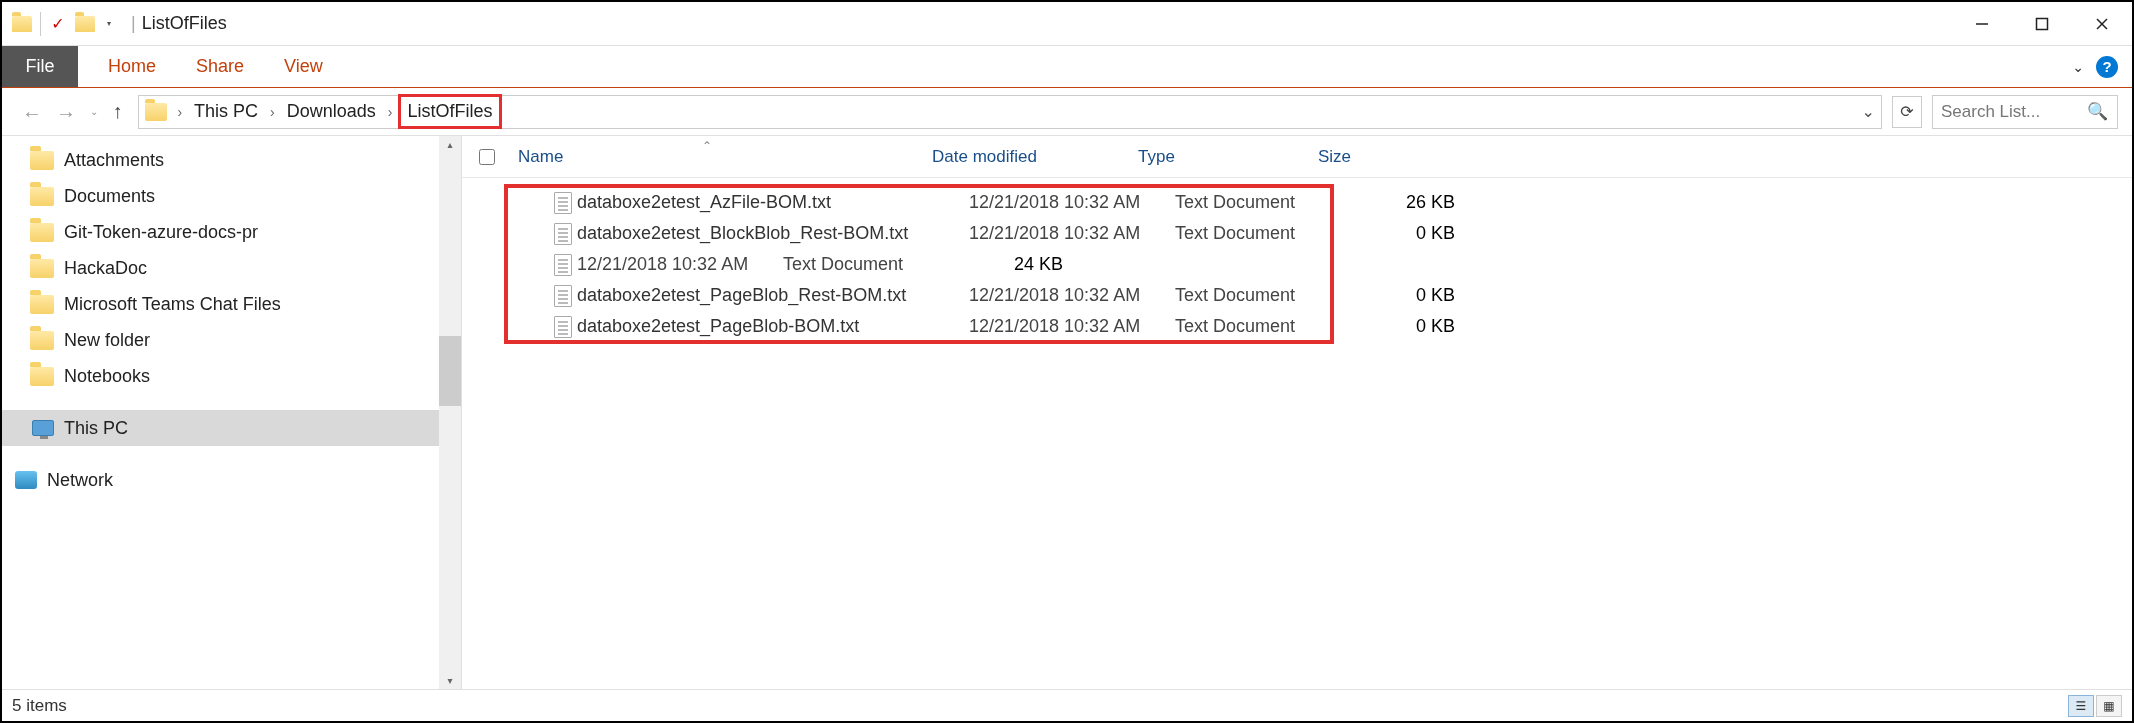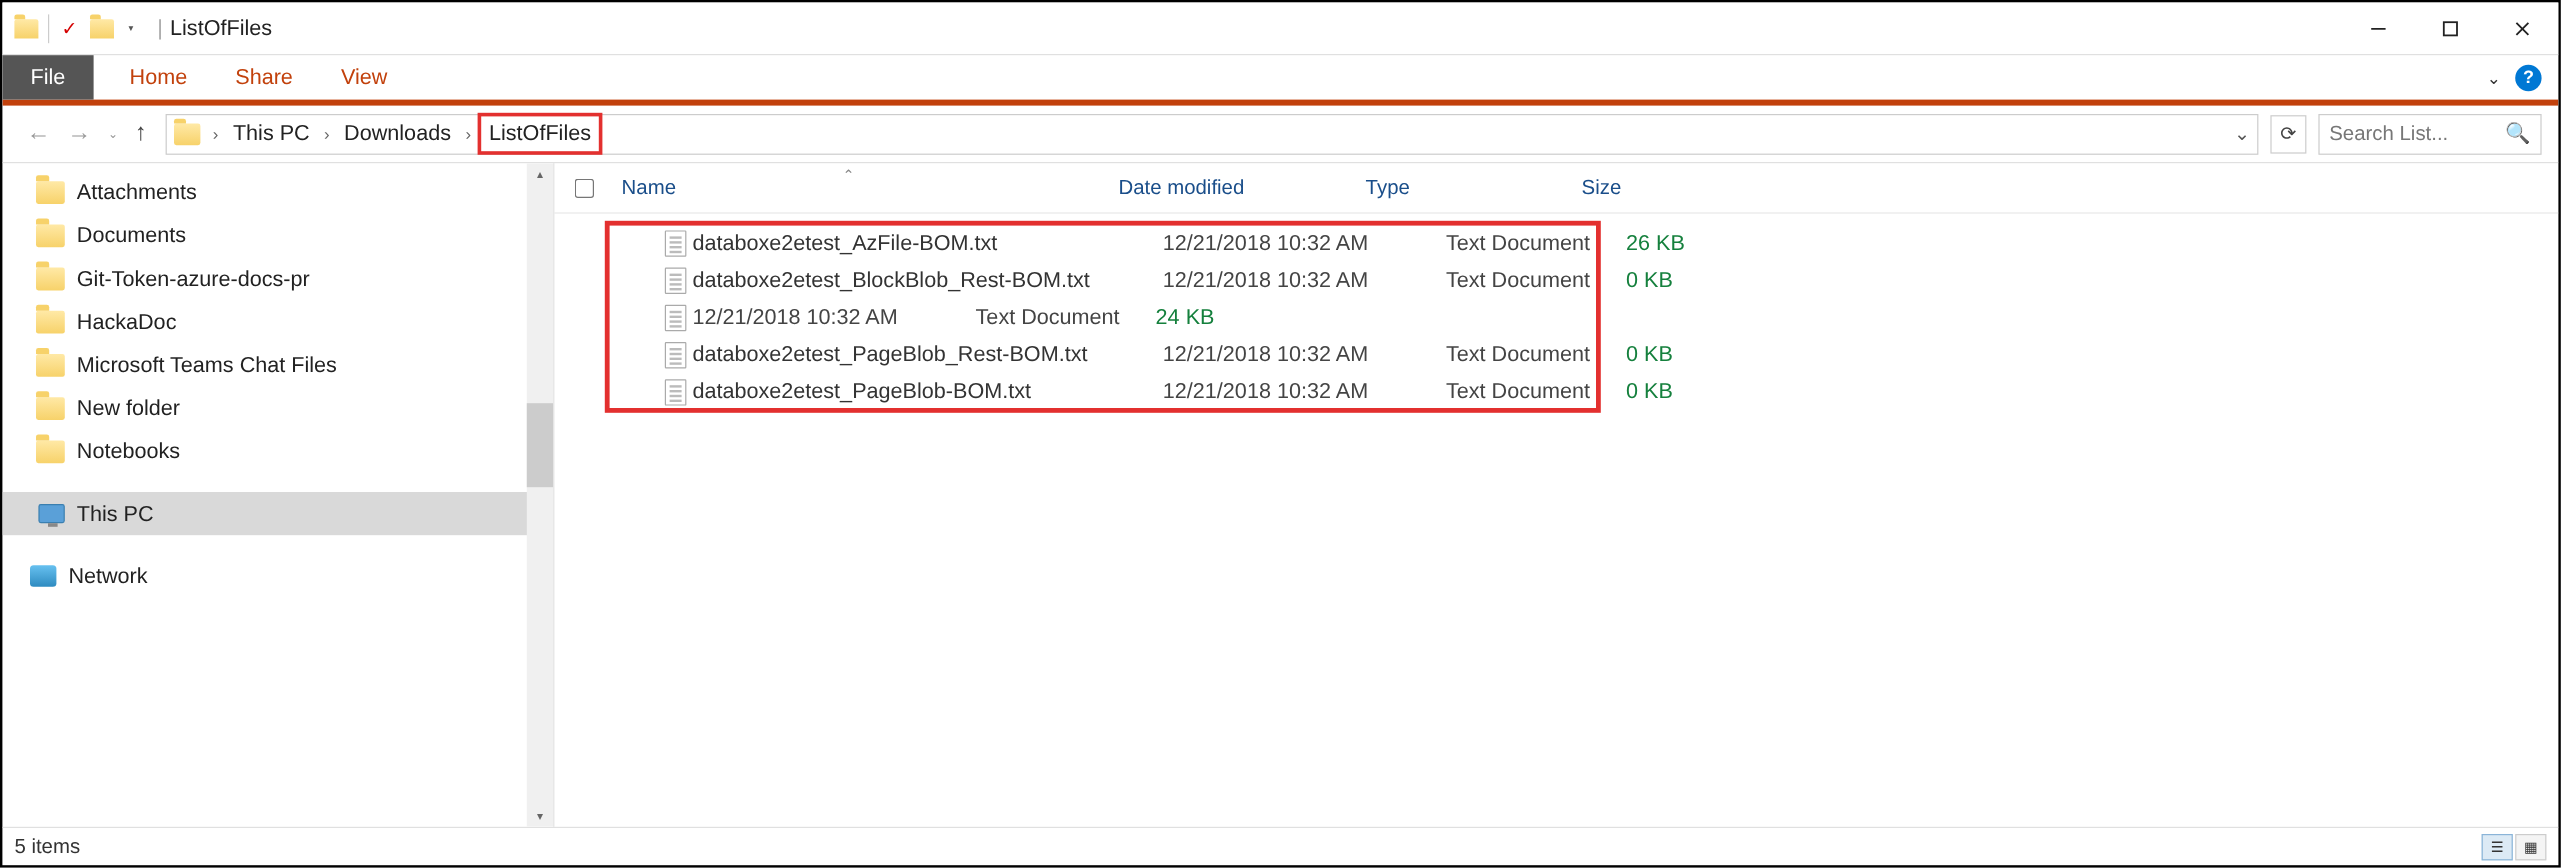--- a/index.html
+++ b/index.html
@@ -14,21 +14,21 @@
 .check-icon { width:18px; height:18px; display: inline-flex; align-items:center; justify-content:center; color:#d40000; font-size:16px; }
 .divider-v { width:1px; height:24px; background:#ccc; }
 .dropdown-caret { font-size: 8px; color: #555; padding: 0 4px; }
 .title-sep { color:#aaa; font-size:18px; margin: 0 6px; }
 .title-text { font-size: 18px; color: #222; }
 .win-controls { margin-left: auto; display: flex; }
 .win-btn { width: 60px; height: 42px; display: flex; align-items:center; justify-content:center; font-size:16px; color:#222; }
 .win-btn svg { width:14px; height:14px; }
 
 
-.ribbon { height: 42px; display: flex; align-items: stretch; border-bottom: 5px solid #c2410c; }
+.ribbon { height: 42px; display: flex; align-items: stretch; border-bottom: 1px solid #c2410c; }
 .file-tab { width: 76px; background: #555; color: #fff; display: flex; align-items:center; justify-content:center; font-size:18px; }
 .ribbon-tabs { display: flex; align-items: center; gap: 40px; padding-left: 30px; }
 .ribbon-tab { font-size: 18px; color: #c2410c; }
 .ribbon-right { margin-left: auto; display: flex; align-items: center; gap: 12px; padding-right: 14px; }
 .expand-caret { font-size: 14px; color: #333; }
 .help-icon { width: 22px; height: 22px; border-radius: 50%; background: #0078d4; color: #fff; display: flex; align-items:center; justify-content:center; font-size:15px; font-weight:bold; }
 
 
 .navbar { height: 48px; display: flex; align-items: center; gap: 10px; padding: 0 14px; border-bottom: 1px solid #e0e0e0; }
 .nav-arrows { display: flex; align-items: center; gap: 14px; padding: 0 6px; }
@@ -77,22 +77,22 @@
 .col-size { width: 110px; text-align: left; }
 .filerows { position: relative; padding-top: 9px; padding-left: 37px; }
 .red-box { position:absolute; top:6px; left:42px; width:830px; height:160px; border:4px solid #e3302f; pointer-events:none; }
 .filerow { height: 31px; display: flex; align-items: center; font-size: 18px; color: #333; }
 .cell-check { width: 50px; }
 .cell-icon { width: 28px; display:flex; justify-content:center; }
 .file-icon { width:18px; height:22px; background:#fff; border:1px solid #aaa; border-radius:1px; position:relative; }
 .file-icon::before { content:""; position:absolute; top:4px; left:3px; right:3px; height:2px; background:#bbb; box-shadow: 0 4px 0 #bbb, 0 8px 0 #bbb, 0 12px 0 #bbb; }
 .cell-name { width: 392px; }
 .cell-date { width: 206px; color:#444; }
-.cell-type { width: 180px; color:#444;text-align:center; }
-.cell-size { width: 110px; color:#15803d; padding-right:10px; }
+.cell-type { width: 180px; color:#444; }
+.cell-size { width: 110px; text-align:right; color:#000000; padding-right:10px; }
 
 
 .statusbar { height: 32px; border-top: 1px solid #e0e0e0; display: flex; align-items: center; padding: 0 10px; font-size: 17px; color: #333; }
 .view-toggles { margin-left: auto; display:flex; gap:2px; }
 .view-toggle { width:26px; height:22px; border:1px solid #8ab4d8; background:#dceaf5; display:flex; align-items:center; justify-content:center; font-size:12px; }
 .view-toggle.inactive { background:#f4f4f4; border-color:#ccc; }
 </style>
 </head>
 <body>
 
@@ -198,21 +198,21 @@
       <div class="tree-item">
           <span class="tree-icon-folder"></span>
           <span>Notebooks</span>
         </div>
       <div class="tree-gap"></div>
       <div class="tree-item selected" style="padding-left:30px;">
           <span class="tree-icon-pc"></span>
           <span>This PC</span>
         </div>
       <div class="tree-gap"></div>
-      <div class="tree-item" style="padding-left:23px;">
+      <div class="tree-item" style="padding-left:13px;">
           <span class="tree-icon-net"></span>
           <span>Network</span>
         </div>
     </div>
     <div class="sidebar-scroll">
       <div class="scroll-arrow">▴</div>
       <div class="scroll-thumb"></div>
       <div class="scroll-arrow bottom">▾</div>
     </div>
   </div>

